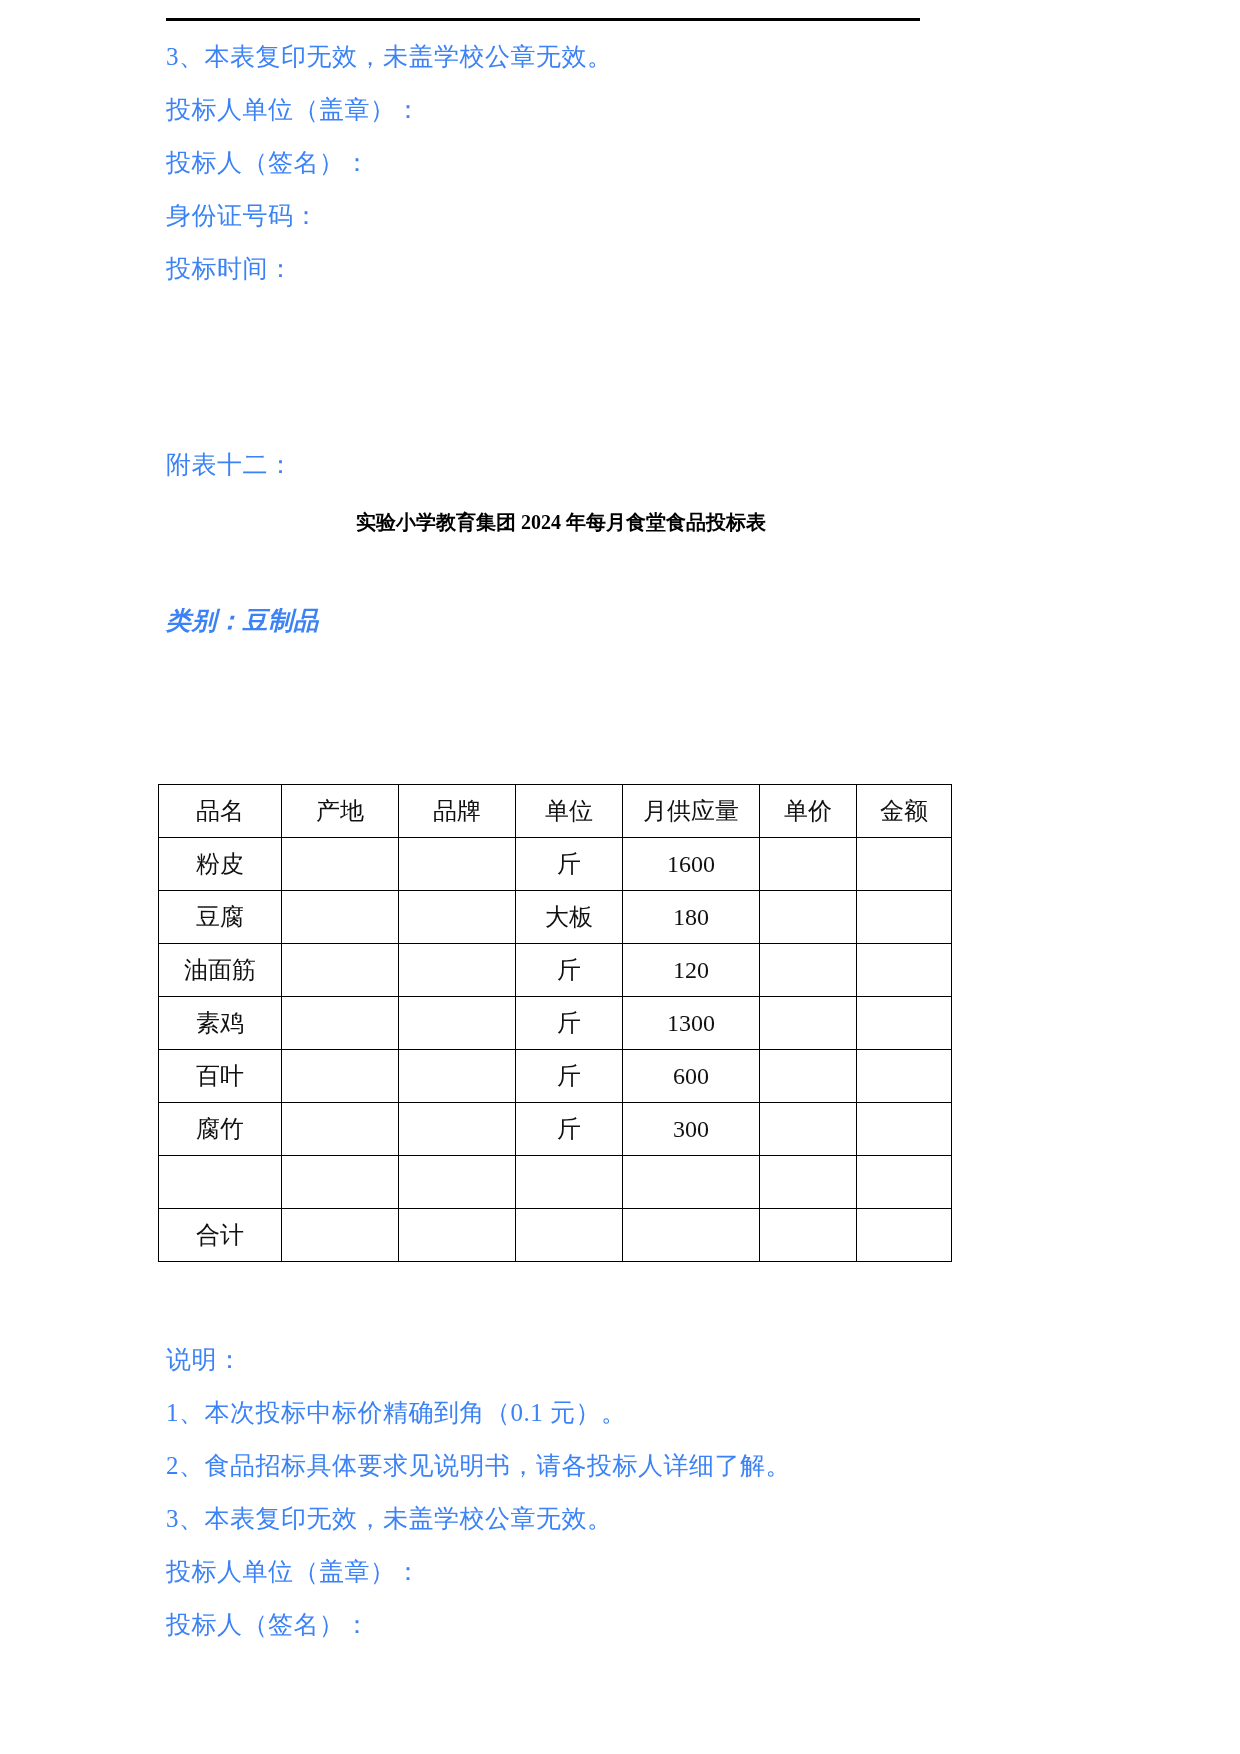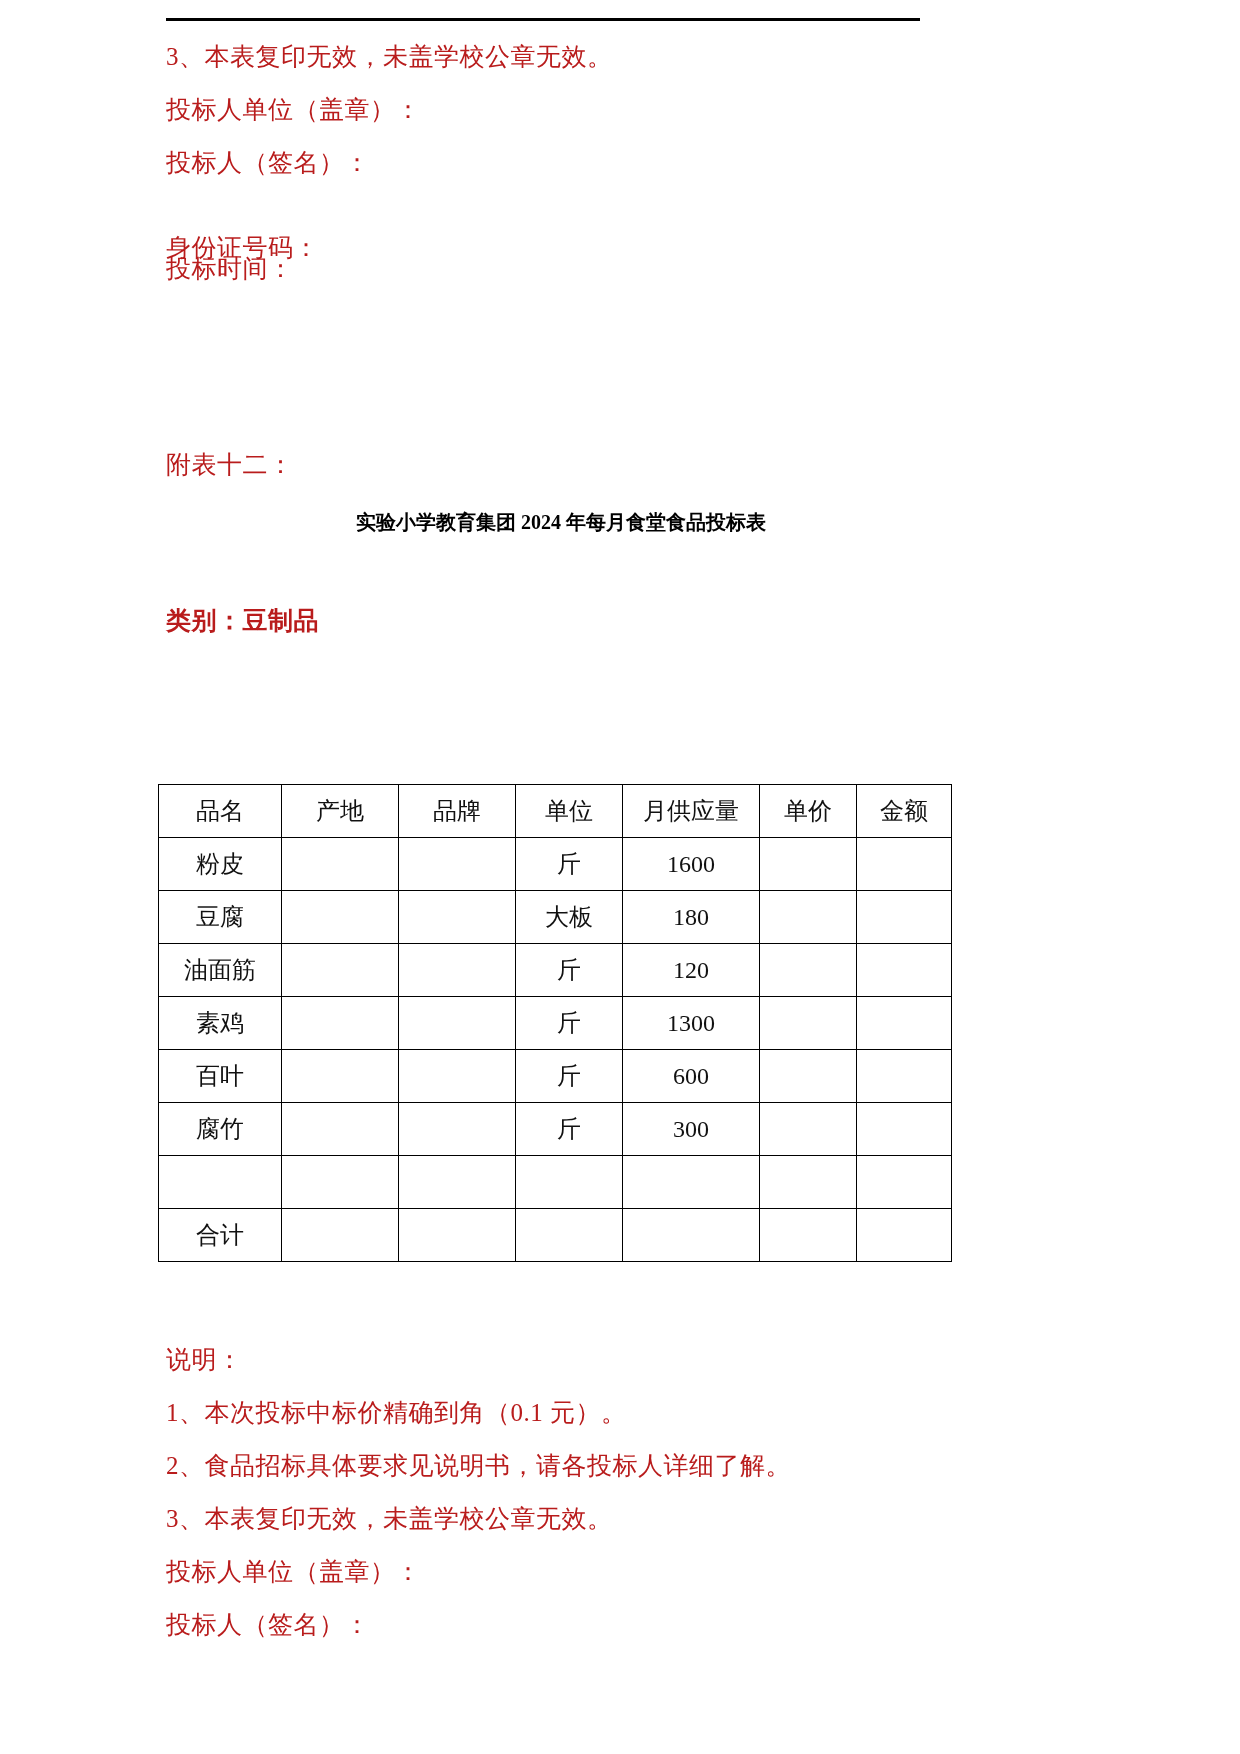--- a/index.html
+++ b/index.html
@@ -32,24 +32,25 @@
     background: #000000;
   }
   
   .line {
     position: absolute;
     left: 166px;
     font-size: 25px;
     line-height: 30px;
     letter-spacing: 0.5px;
     white-space: nowrap;
-    color: #b91c1c;
+    color: #3b82f6;
   }
   .bold {
     font-weight: bold;
+    font-style: italic;
   }
   .title {
     position: absolute;
     left: 166px;
     width: 790px;
     text-align: center;
     font-size: 20px;
     font-weight: bold;
     line-height: 32px;
     white-space: nowrap;
@@ -87,21 +88,21 @@
 </head>
 <body>
 
 <div class="page">
 
   <div class="header-rule"></div>
 
   <div class="line" style="top:42px;">3、本表复印无效，未盖学校公章无效。</div>
   <div class="line" style="top:95px;">投标人单位（盖章）：</div>
   <div class="line" style="top:148px;">投标人（签名）：</div>
-  <div class="line" style="top:201px;margin-top:32px;">身份证号码：</div>
+  <div class="line" style="top:201px;">身份证号码：</div>
   <div class="line" style="top:254px;">投标时间：</div>
 
   <div class="line" style="top:450px;">附表十二：</div>
 
   <div class="title" style="top:506px;">实验小学教育集团 2024 年每月食堂食品投标表</div>
 
   <div class="line bold" style="top:606px;">类别：豆制品</div>
 
   <table class="bid-table">
     <thead>

